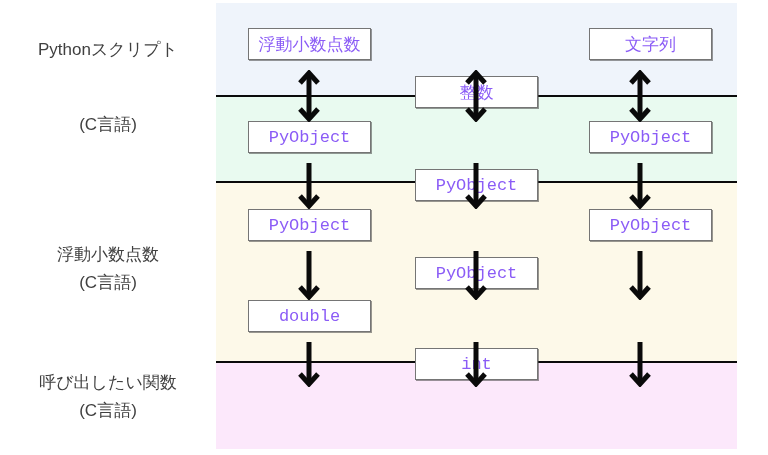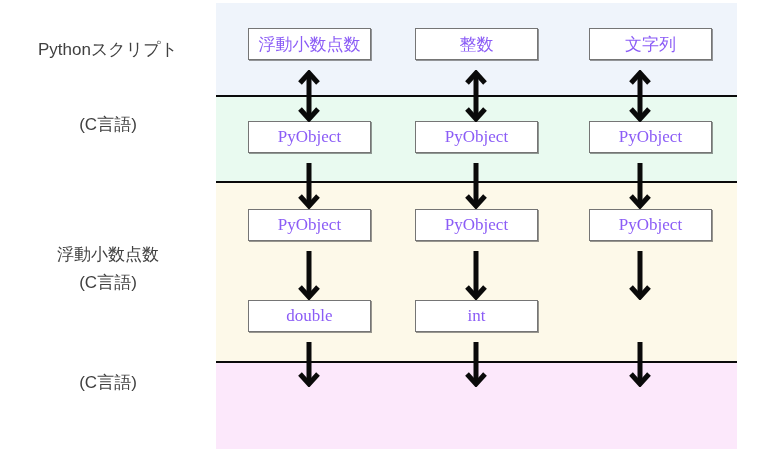--- a/index.html
+++ b/index.html
@@ -26,22 +26,22 @@
   .l3{top:241px;}
   .l4{top:369px;}
   
   .box{
     position:absolute;width:123px;height:32px;background:#ffffff;
     border:1px solid var(--box_border,#757575);
     box-shadow:1px 1px 0 rgba(70,70,70,.55);
     display:flex;align-items:center;justify-content:center;
     font-size:17px;color:#8b5cf6;box-sizing:border-box;
   }
-  .box.mono{font-family:Liberation Serif, serif;}
-  .c1{left:248px;}.c2{left:415px;}.c3{left:579px;margin-left:10px;}
+  .box.mono{font-family:Liberation Mono, monospace;}
+  .c1{left:248px;}.c2{left:415px;margin-top:48px;}.c3{left:579px;margin-left:10px;}
   .r1{top:28px;}.r2{top:121px;}.r3{top:209px;}.r4{top:300px;}
   
   .arrow{position:absolute;}
   .x1{left:296px;}.x2{left:463px;}.x3{left:627px;}
   .a1{top:70px;}.a2{top:163px;}.a3{top:251px;}.a4{top:342px;}
   .arrow svg{display:block;}
 </style>
 </head>
 <body>
 
@@ -61,20 +61,21 @@
     <span>Pythonスクリプト</span>
   </div>
   <div class="layer-label l2">
     <span>(C言語)</span>
   </div>
   <div class="layer-label l3">
     <span>浮動小数点数</span>
     <span>(C言語)</span>
   </div>
   <div class="layer-label l4">
+    <span>呼び出したい関数</span>
     <span>(C言語)</span>
   </div>
 
   <div class="box c1 r1">浮動小数点数</div>
   <div class="box c2 r1">整数</div>
   <div class="box c3 r1">文字列</div>
 
   <div class="box mono c1 r2">PyObject</div>
   <div class="box mono c2 r2">PyObject</div>
   <div class="box mono c3 r2">PyObject</div>

